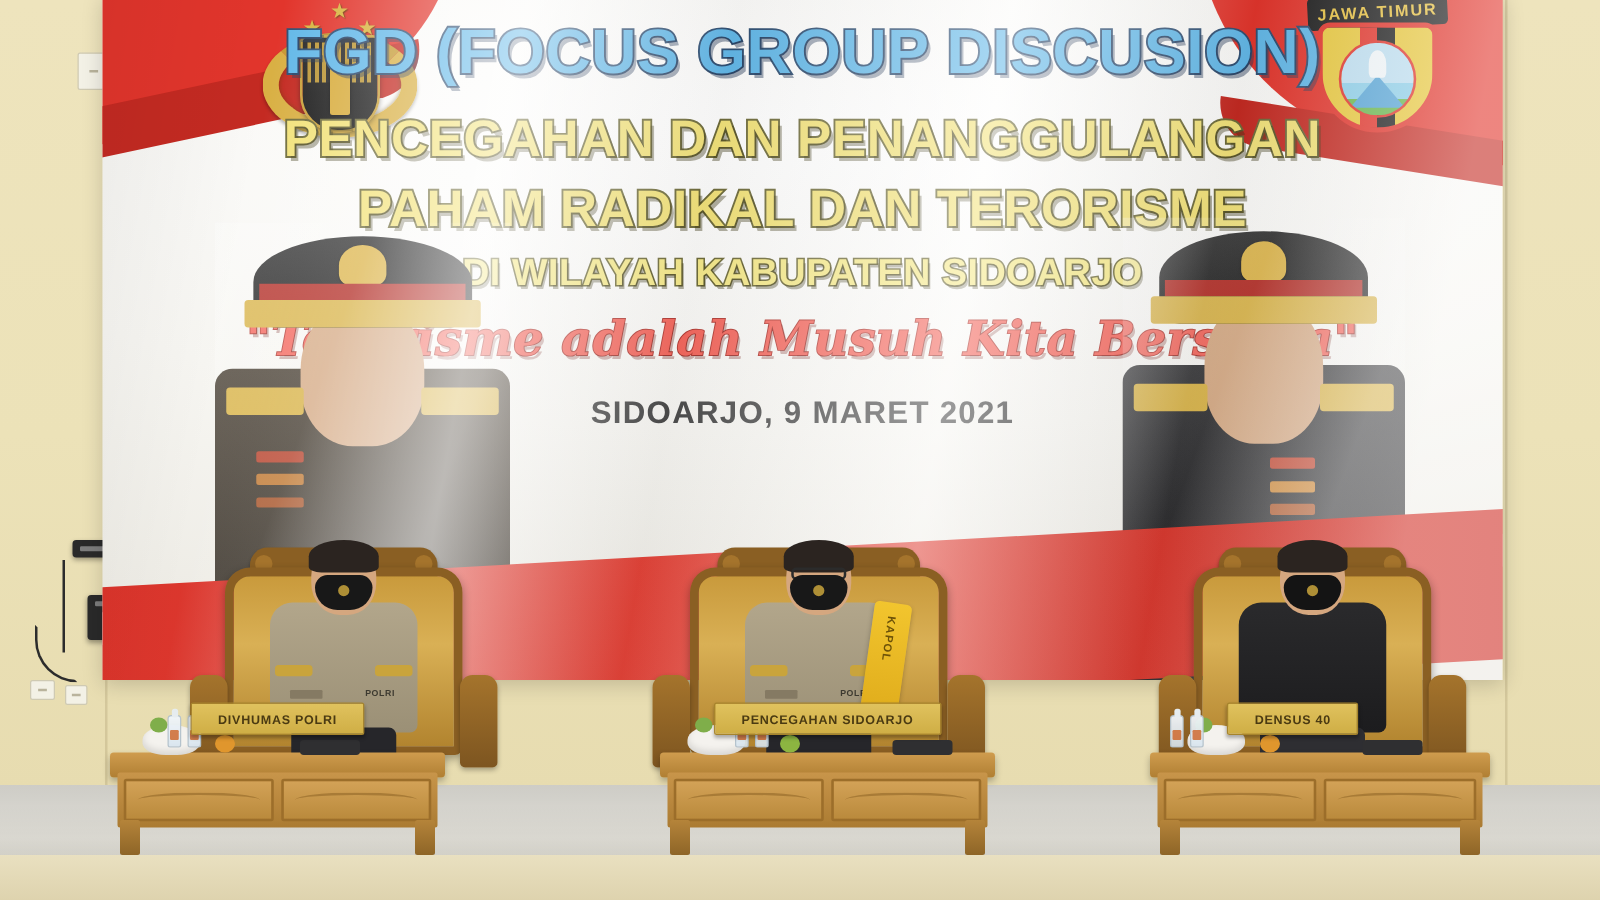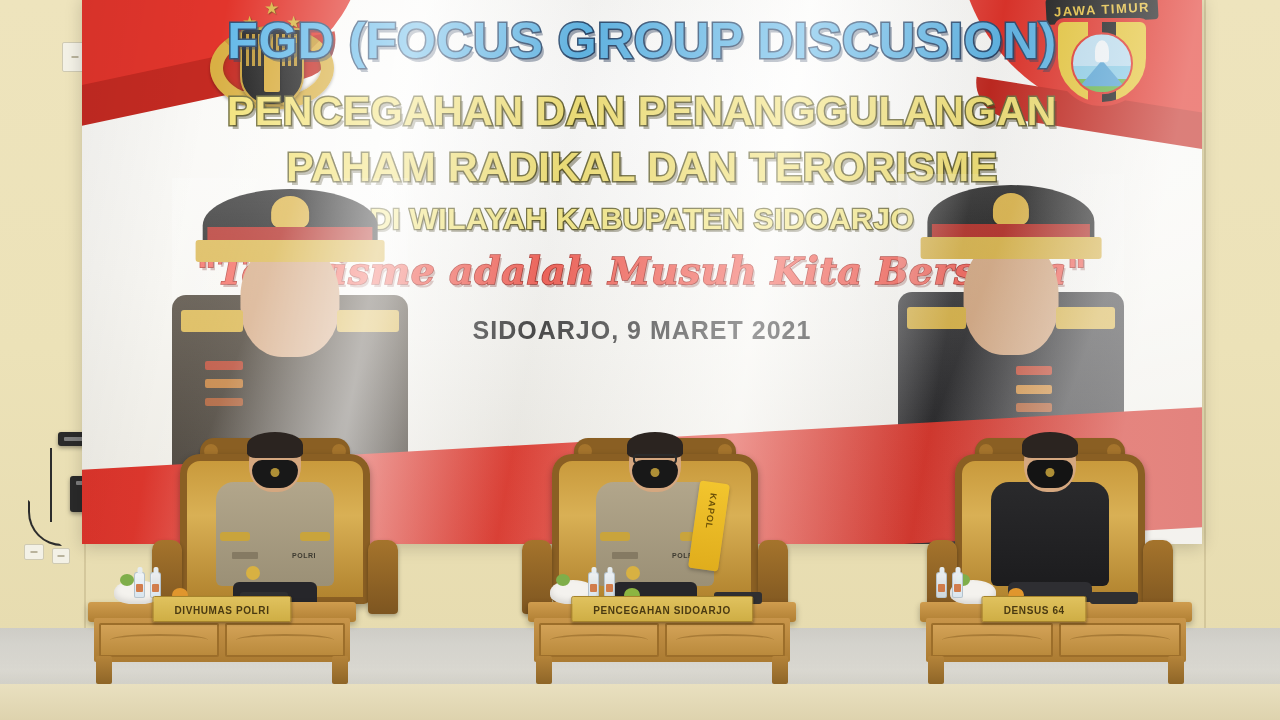--- a/index.html
+++ b/index.html
@@ -194,21 +194,21 @@
     background:linear-gradient(180deg,#c8954a,#ab7b32);border-radius:2px;
     display:flex;gap:6px;padding:5px;}
   .panel{flex:1;background:linear-gradient(180deg,#d3a257,#ba8a3c);
     border:2px solid #9c6e2a;border-radius:2px;position:relative;overflow:hidden;}
   .panel::after{content:"";position:absolute;left:8%;top:30%;width:84%;height:34%;
     border-top:2px solid rgba(140,98,36,.55);border-radius:50%;}
   .leg{position:absolute;bottom:0;width:16px;height:28px;
     background:linear-gradient(180deg,#b5843a,#8e6527);border-radius:2px;}
   .leg.l{left:8px;} .leg.r{right:8px;}
 
-  .nameplate{position:absolute;bottom:62px;left:50%;transform:translateX(-50%);
+  .nameplate{position:absolute;bottom:96px;left:50%;transform:translateX(-50%);
     background:linear-gradient(180deg,#e0c25e,#cfae45);border:1px solid #a6842c;
     border-radius:2px;padding:3px 21px;box-shadow:0 2px 3px rgba(0,0,0,.3);z-index:6;}
   .nameplate span{font-size:10px;font-weight:bold;color:#4a3a12;letter-spacing:.6px;white-space:nowrap;}
 
   
   .item{position:absolute;bottom:80px;z-index:5;}
   .bottle{width:11px;height:26px;background:linear-gradient(180deg,rgba(240,245,250,.95),rgba(215,228,238,.9));
     border-radius:3px 3px 2px 2px;border:1px solid rgba(170,185,195,.8);}
   .bottle::before{content:"";position:absolute;left:50%;top:-6px;width:5px;height:7px;
     transform:translateX(-50%);background:#e6ecef;border-radius:2px;}
@@ -435,21 +435,21 @@
     <div class="leg r"></div>
   </div>
 
   <div class="table t-right">
     <div class="item flowers" style="left:30px"></div>
     <div class="item bottle" style="left:16px;bottom:86px"></div>
     <div class="item bottle" style="left:32px;bottom:86px"></div>
     <div class="item fruit" style="left:88px;bottom:82px"></div>
     <div class="item tray" style="left:170px;bottom:80px"></div>
     <div class="nameplate" style="left:42%">
-      <span>DENSUS 64</span>
+      <span>DENSUS 40</span>
     </div>
     <div class="tabletop"></div>
     <div class="apron">
       <div class="panel"></div>
       <div class="panel"></div>
     </div>
     <div class="leg l"></div>
     <div class="leg r"></div>
   </div>
 

